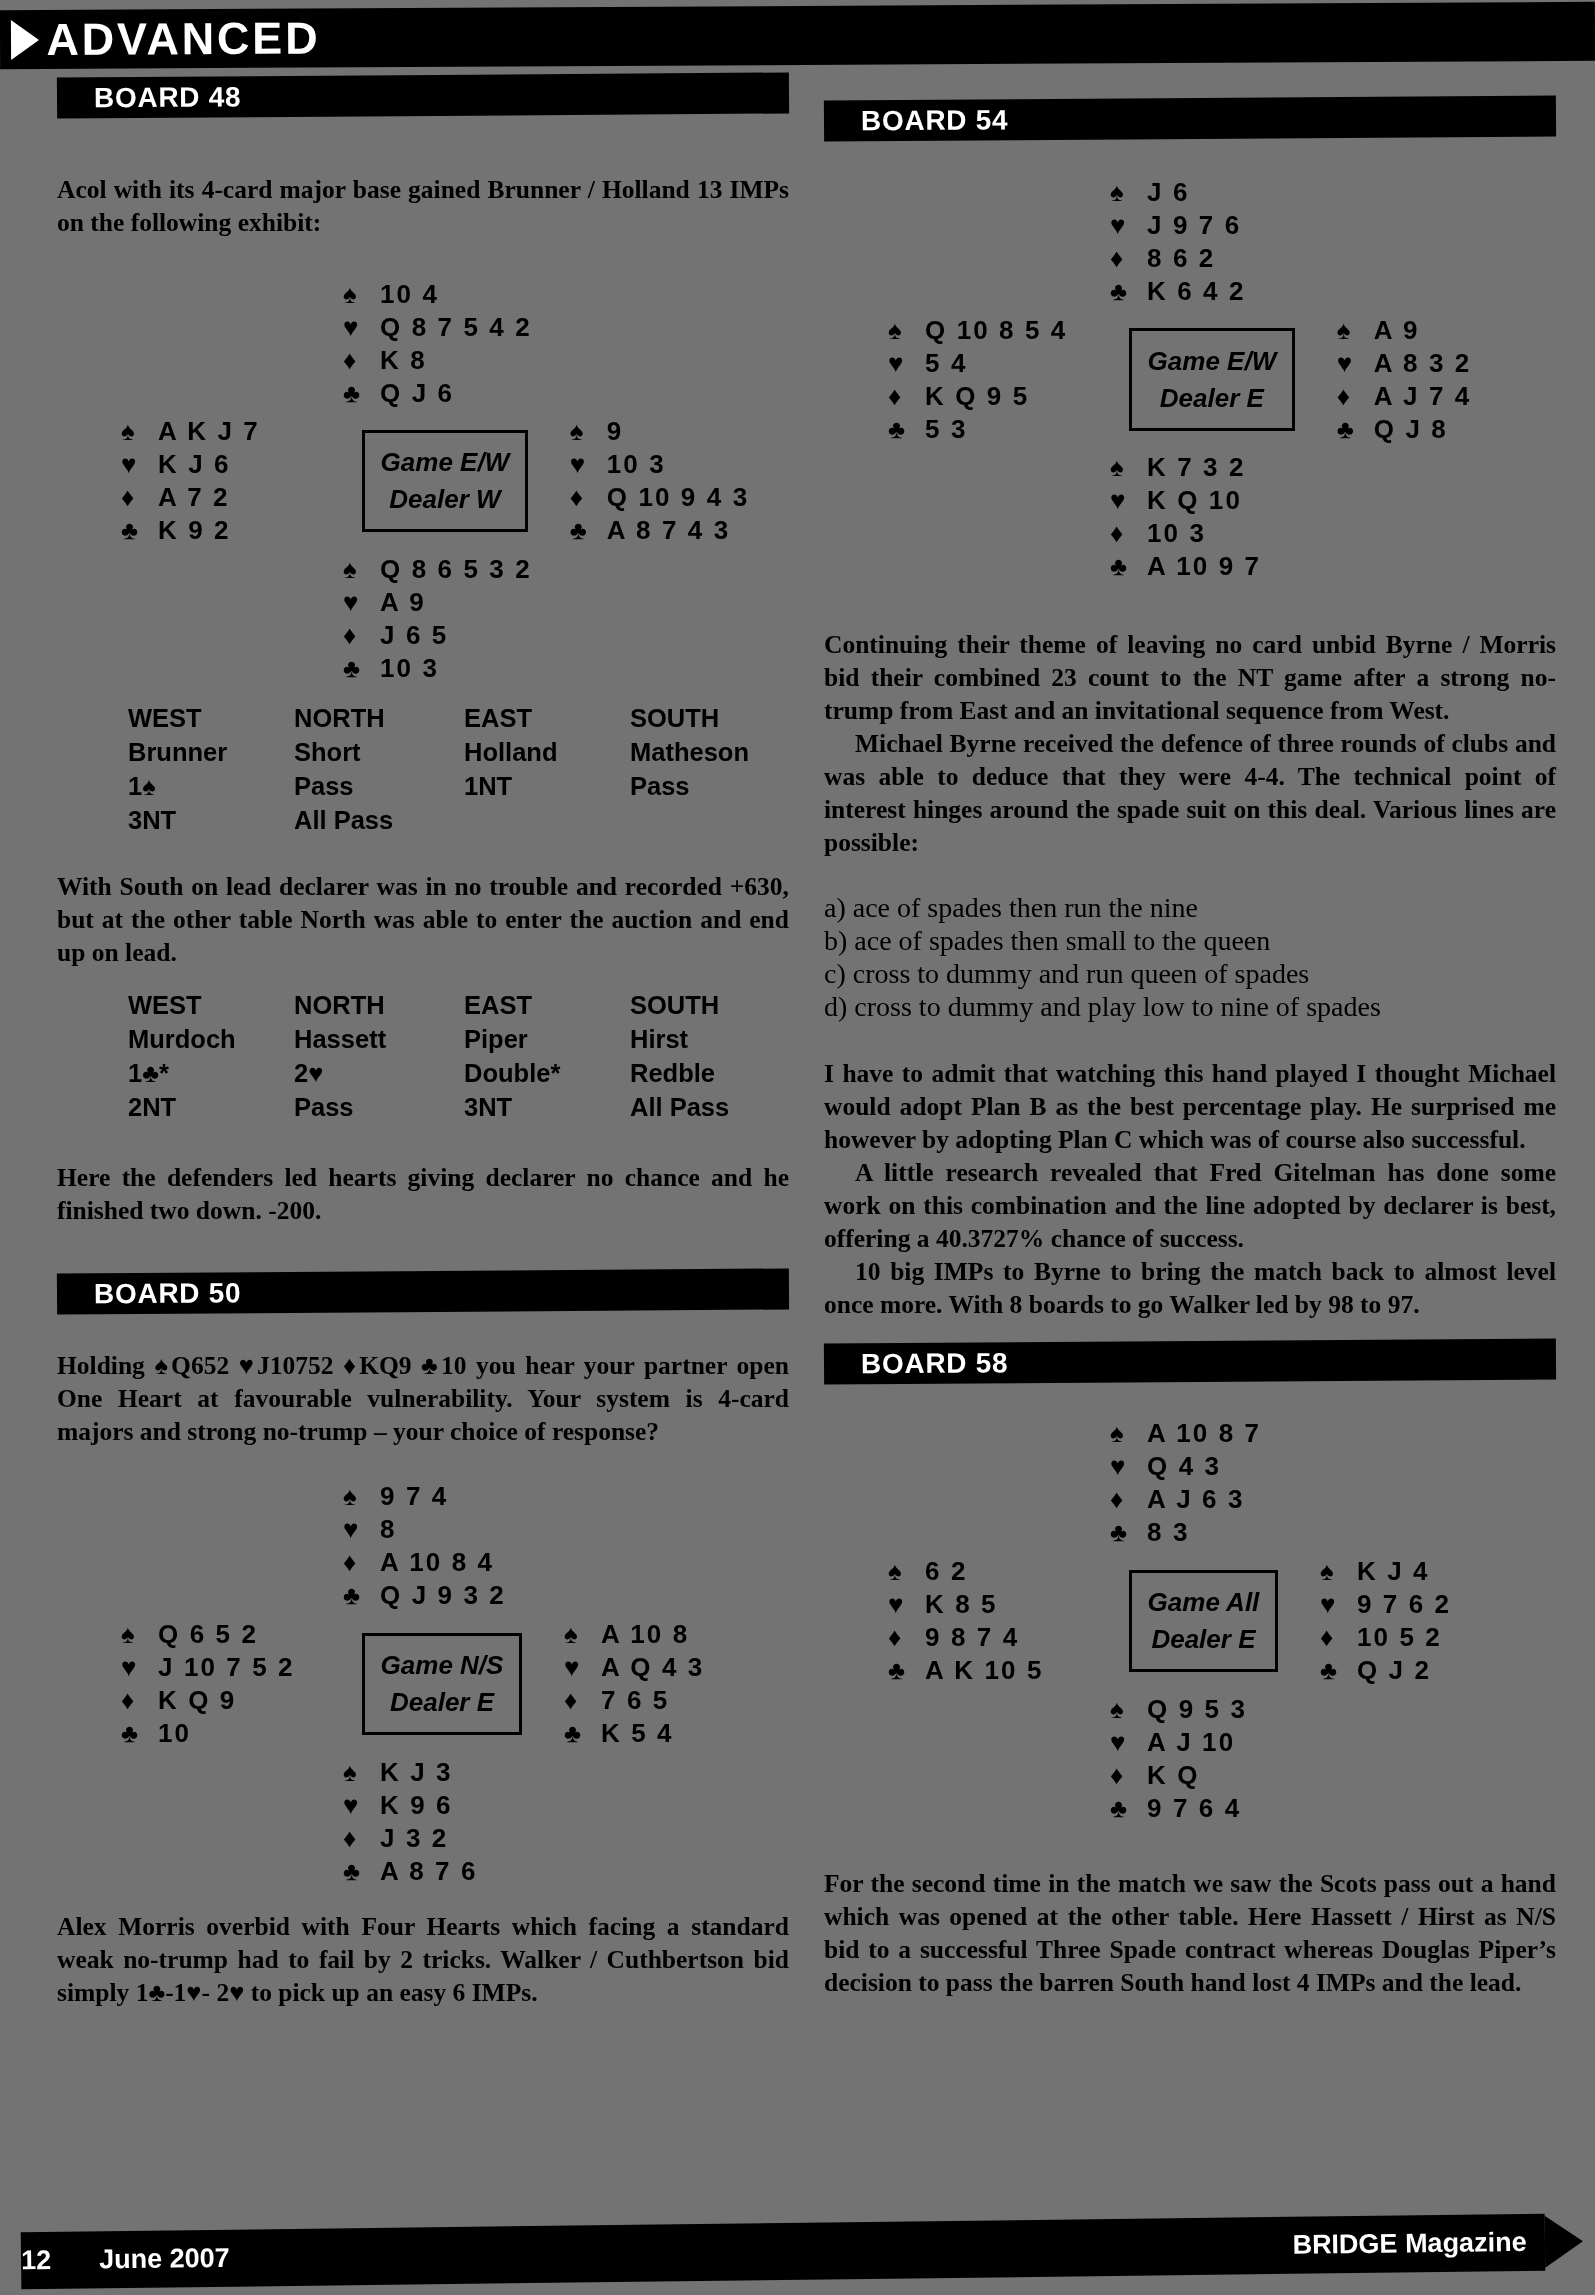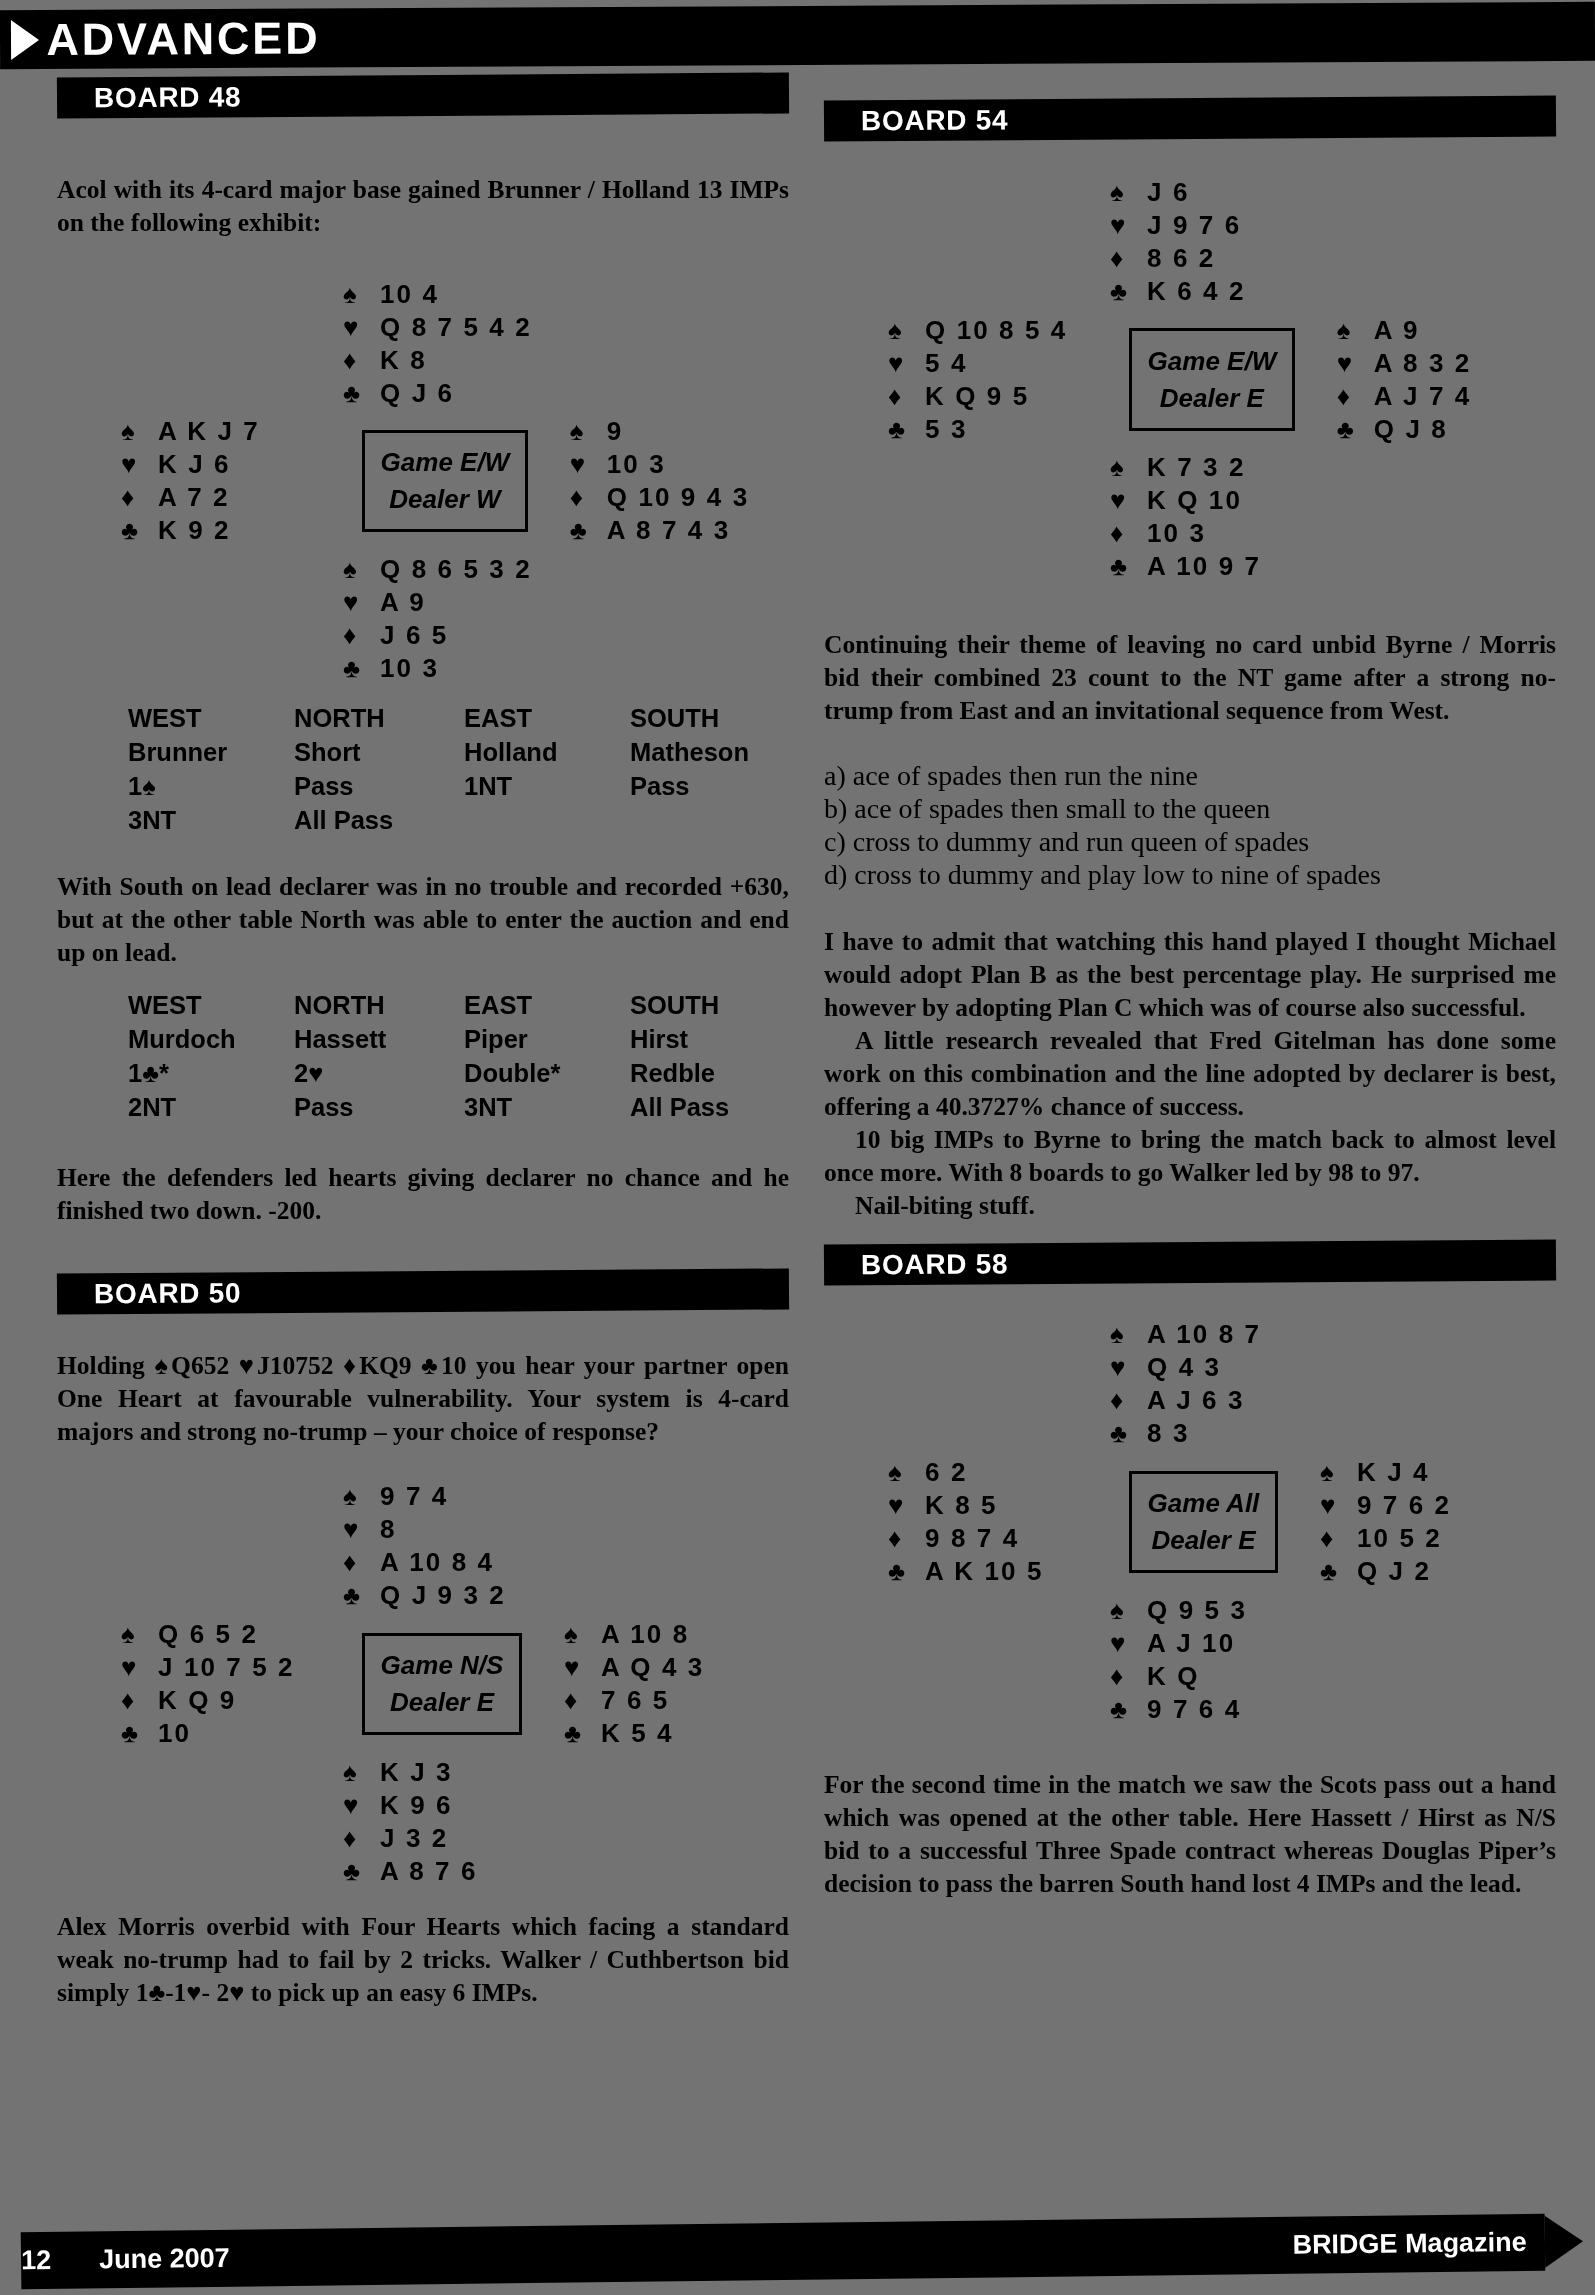--- a/index.html
+++ b/index.html
@@ -429,32 +429,32 @@
               <span class="cards">10 3</span>
             </div>
           <div class="suit-line">
               <span class="sicon">♣</span>
               <span class="cards">A 10 9 7</span>
             </div>
         </div>
       </div>
 
       <p class="body" id="b54-para1">Continuing their theme of leaving no card unbid Byrne / Morris bid their combined 23 count to the NT game after a strong no-trump from East and an invitational sequence from West.</p>
+      <p class="body indent">Michael Byrne received the defence of three rounds of clubs and was able to deduce that they were 4-4. The technical point of interest hinges around the spade suit on this deal. Various lines are possible:</p>
 
       <div class="plainlines" id="b54-list">
         <div>a) ace of spades then run the nine</div>
         <div>b) ace of spades then small to the queen</div>
         <div>c) cross to dummy and run queen of spades</div>
         <div>d) cross to dummy and play low to nine of spades</div>
       </div>
 
       <p class="body" id="b54-para3">I have to admit that watching this hand played I thought Michael would adopt Plan B as the best percentage play. He surprised me however by adopting Plan C which was of course also successful.</p>
       <p class="body indent">A little research revealed that Fred Gitelman has done some work on this combination and the line adopted by declarer is best, offering a 40.3727% chance of success.</p>
       <p class="body indent">10 big IMPs to Byrne to bring the match back to almost level once more. With 8 boards to go Walker led by 98 to 97.</p>
-      <p class="body indent">Nail-biting stuff.</p>
 
       <div class="board-bar" id="b58-bar">BOARD 58</div>
 
       <div class="diagram" id="b58-diag">
         <div class="hand ns">
           <div class="suit-line">
               <span class="sicon">♠</span>
               <span class="cards">A 10 8 7</span>
             </div>
           <div class="suit-line">

